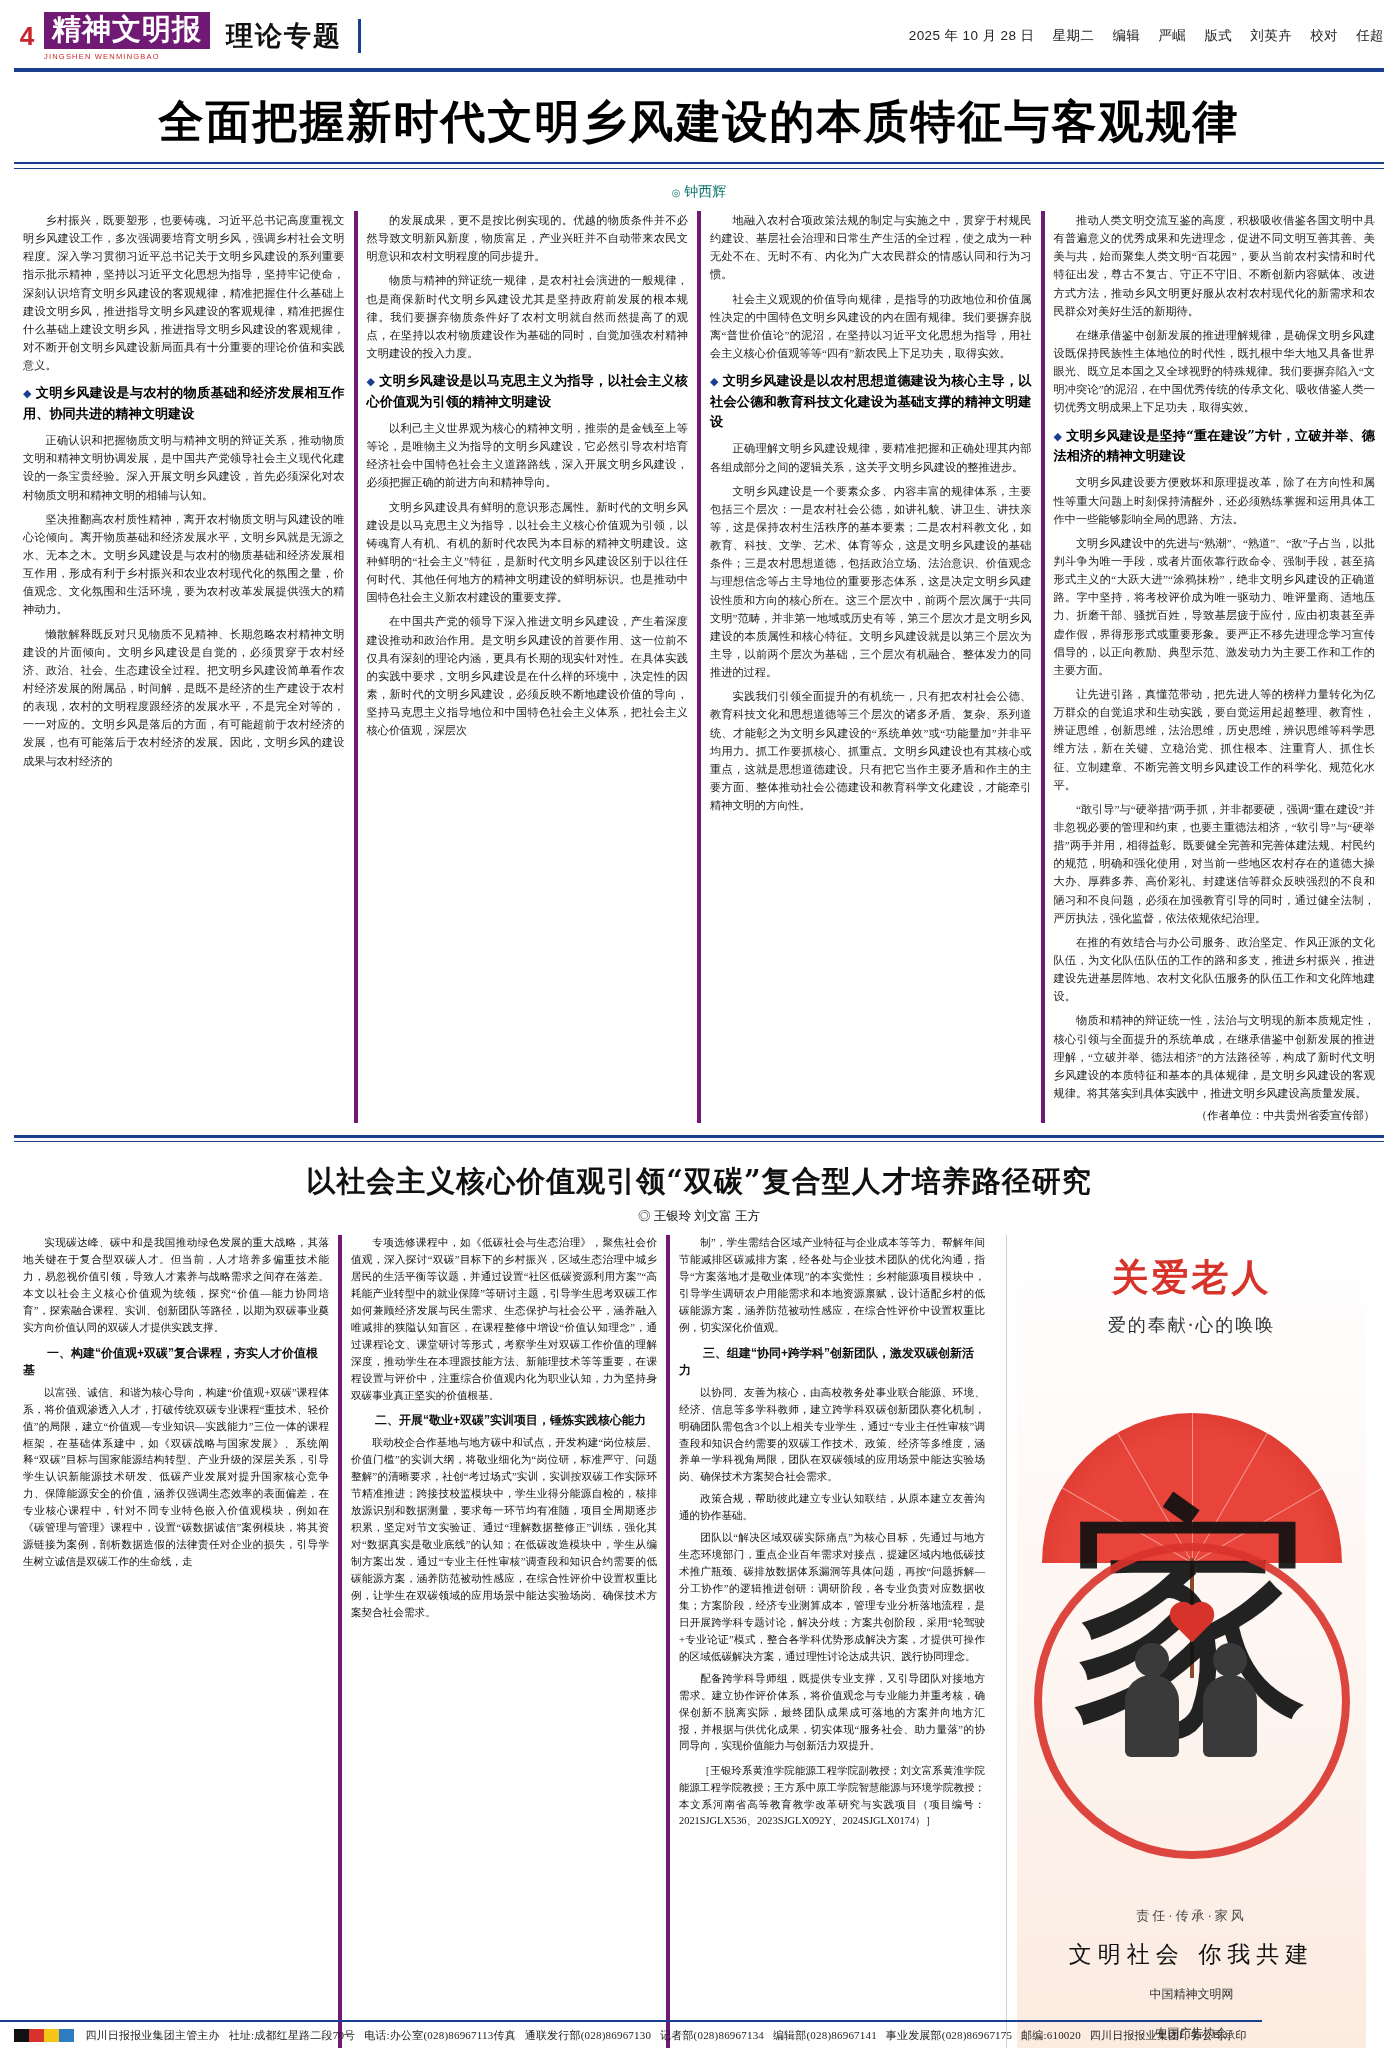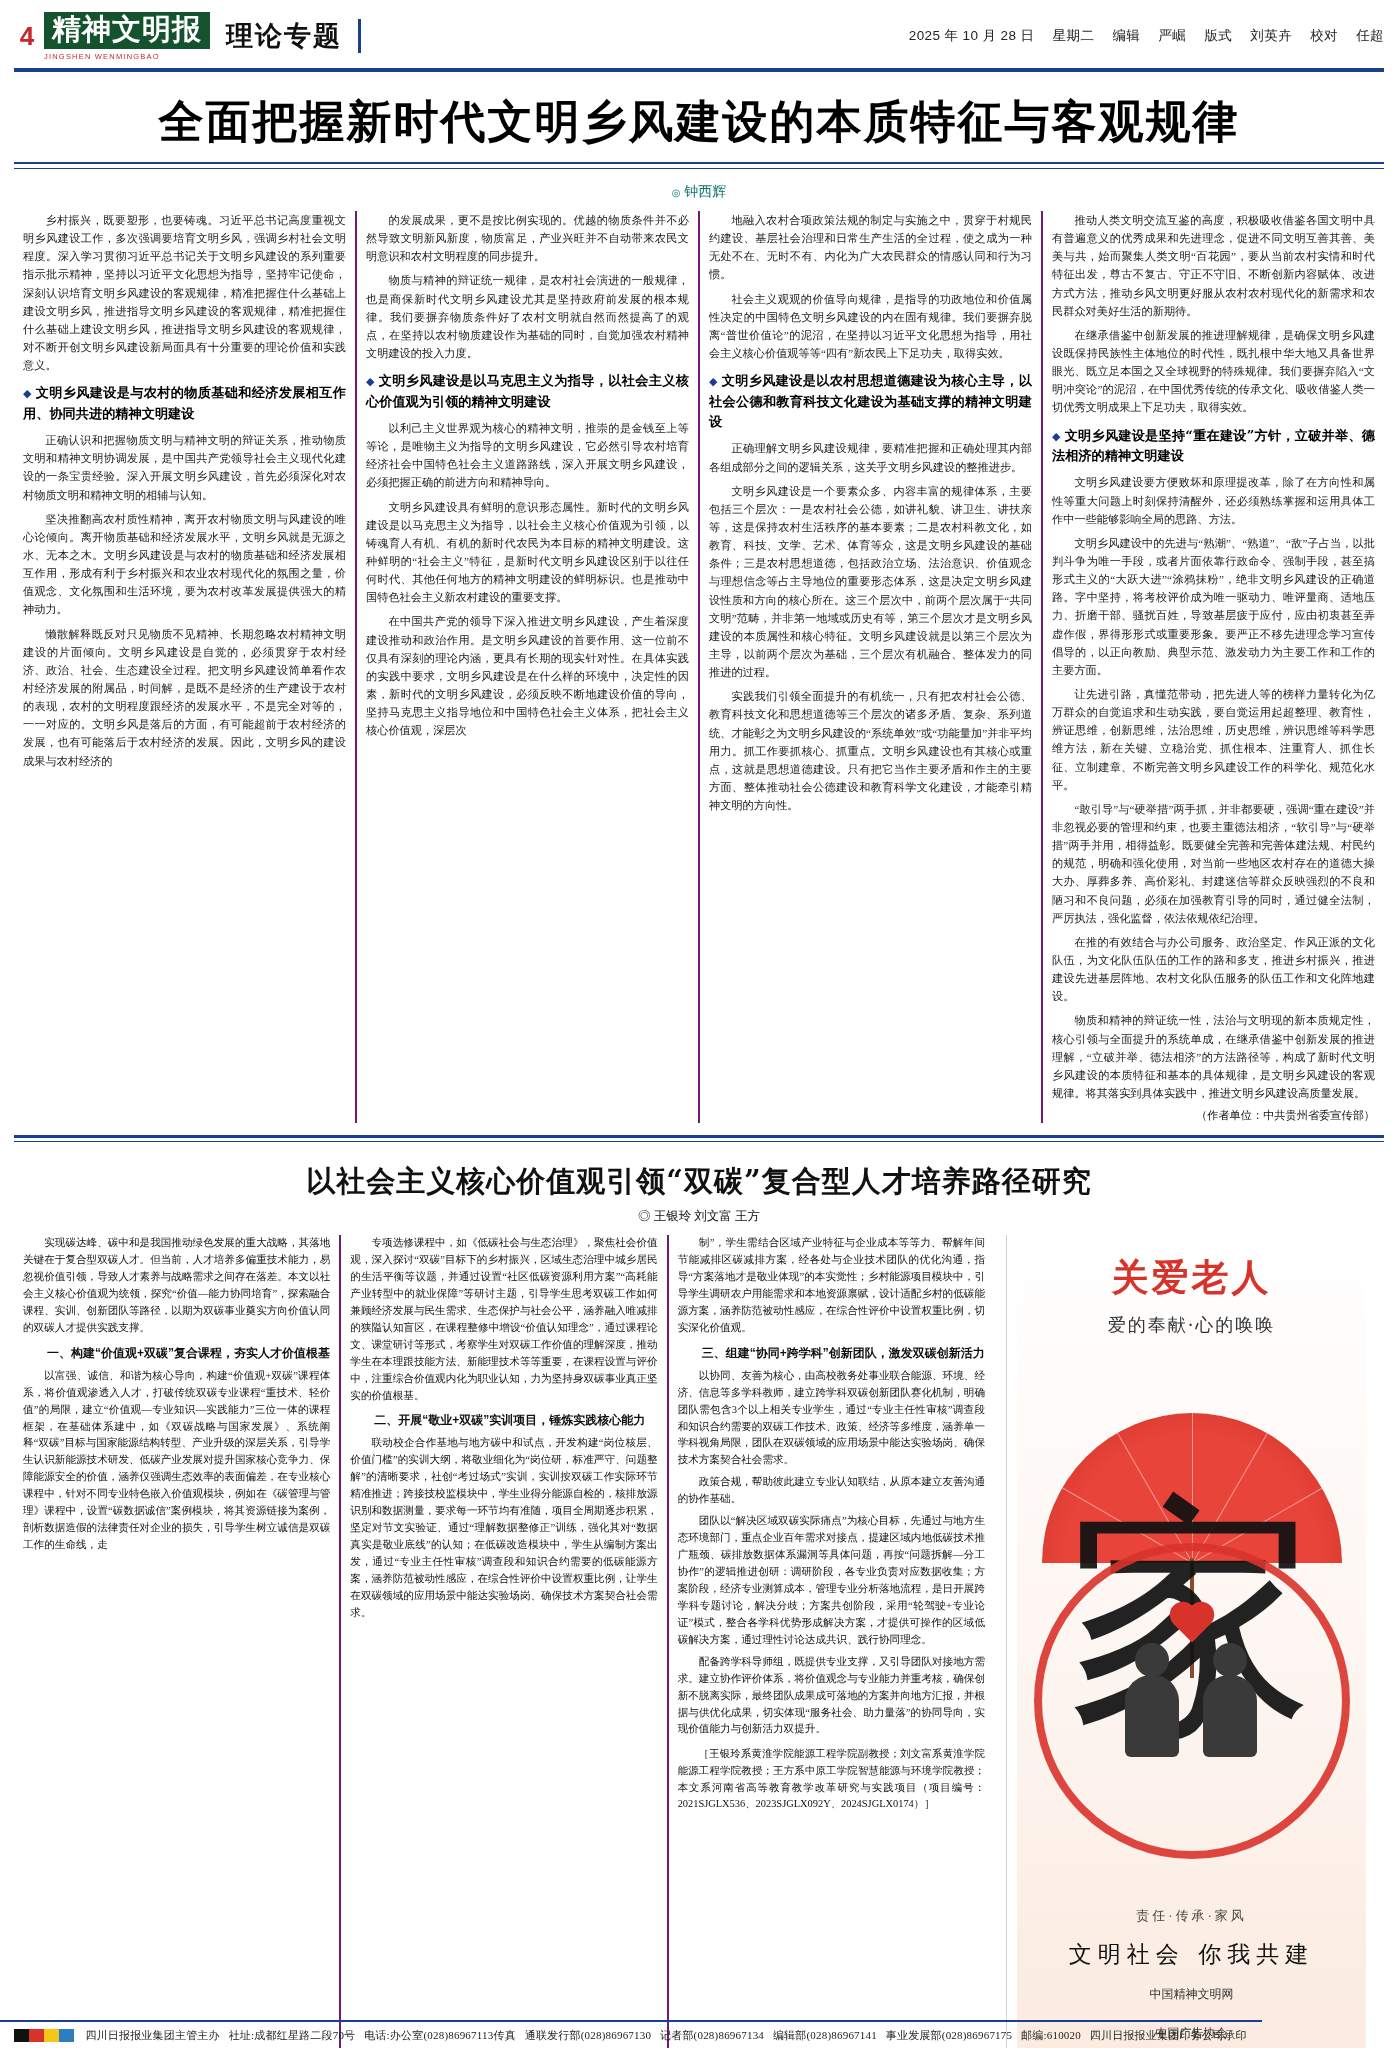--- a/index.html
+++ b/index.html
@@ -10,40 +10,40 @@
     color:#111;
     position:relative;
     overflow:hidden;
   }
   .page { width:1398px; height:2048px; position:relative; box-sizing:border-box; padding:0 14px; }
 
   
   .masthead { display:flex; align-items:center; height:56px; padding-top:8px; }
   .page-num { font-family:"Liberation Sans", sans-serif; font-size:26px; font-weight:bold; color:#c9252d; width:26px; text-align:center; }
   .logo-box { display:flex; align-items:center; margin-left:4px; }
-  .logo-red { background:#14532d; color:#fff; font-family:"DejaVu Serif", serif; font-weight:bold; font-size:29px; letter-spacing:1px; padding:3px 8px 5px 8px; line-height:1; }
+  .logo-red { background:#701a75; color:#fff; font-family:"DejaVu Serif", serif; font-weight:bold; font-size:29px; letter-spacing:1px; padding:3px 8px 5px 8px; line-height:1; }
   .logo-sub { font-family:"Liberation Sans", sans-serif; font-size:7.5px; color:#c9252d; letter-spacing:1.2px; margin-top:3px; }
   .logo-wrap { display:flex; flex-direction:column; }
   .col-title { font-family:"DejaVu Serif", serif; font-size:27px; font-weight:bold; color:#111; margin-left:16px; letter-spacing:2px; }
   .col-rule { width:3px; height:34px; background:#1a3f8f; margin-left:16px; }
   .masthead-right { margin-left:auto; font-size:13.5px; color:#222; letter-spacing:.4px; white-space:nowrap; font-family:"Liberation Sans", sans-serif; }
   .masthead-right span { margin-left:14px; }
   .blue-rule { height:4px; background:#1a3f8f; margin-top:4px; }
 
   
   .headline { text-align:center; font-family:Liberation Mono, monospace; font-weight:bold; font-size:45px; letter-spacing:2px; padding:20px 0 10px; color:#000; }
   .thin-rule { height:2px; background:#1a3f8f; margin-bottom:4px; }
   .thin-rule2 { height:1px; background:#1a3f8f; margin-bottom:10px; }
   .byline { text-align:center; font-size:14px; color:#0f766e; padding:4px 0 10px; }
   .byline .dot { font-size:10px; margin-right:4px; }
 
   
   .cols { display:flex; gap:0; }
   .col { flex:1; padding:0 9px; box-sizing:border-box; }
-  .col + .col { border-left:2px solid #701a75; }
+  .col + .col { border-left:4px solid #701a75; }
   p.body { font-size:11.2px; line-height:1.62; text-align:justify; margin:0 0 6px; text-indent:2em; color:#1a1a1a; }
   h3.sub { font-size:13.2px; font-weight:bold; line-height:1.55; margin:9px 0 7px; text-align:justify; color:#000; font-family:"DejaVu Serif", serif; }
   h3.sub .dia { color:#1a3f8f; margin-right:4px; font-size:11px; }
   .sig { text-align:right; font-size:11.2px; margin-top:6px; }
 
   .sep-rule { height:3px; background:#1a3f8f; margin:12px 0 0; }
   .sep-rule-thin { height:1px; background:#1a3f8f; margin:3px 0 12px; }
 
   
   .headline2 { text-align:center; font-family:"DejaVu Serif", serif; font-weight:bold; font-size:29px; letter-spacing:1px; padding:8px 0 4px; }

